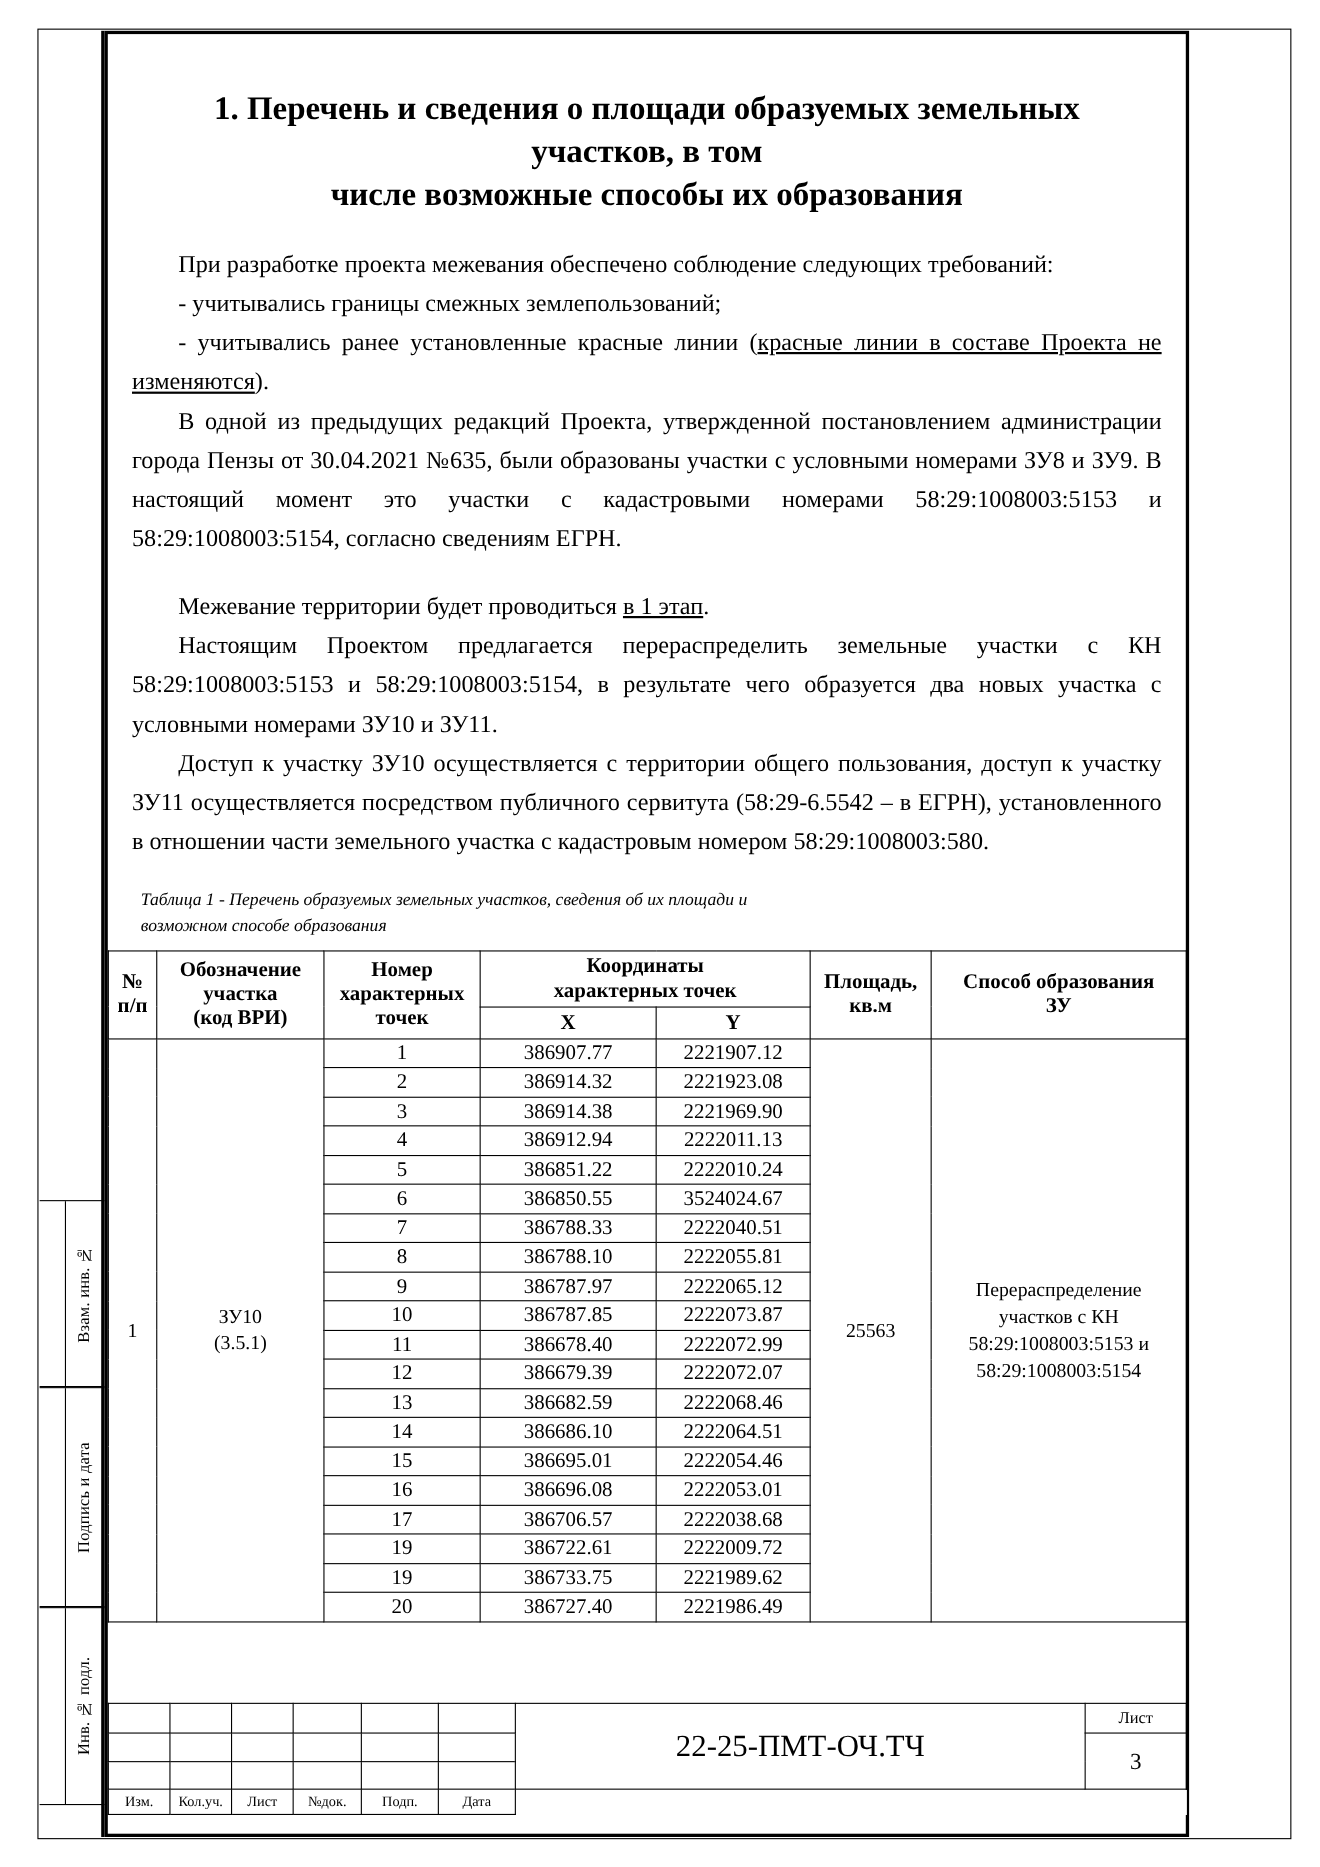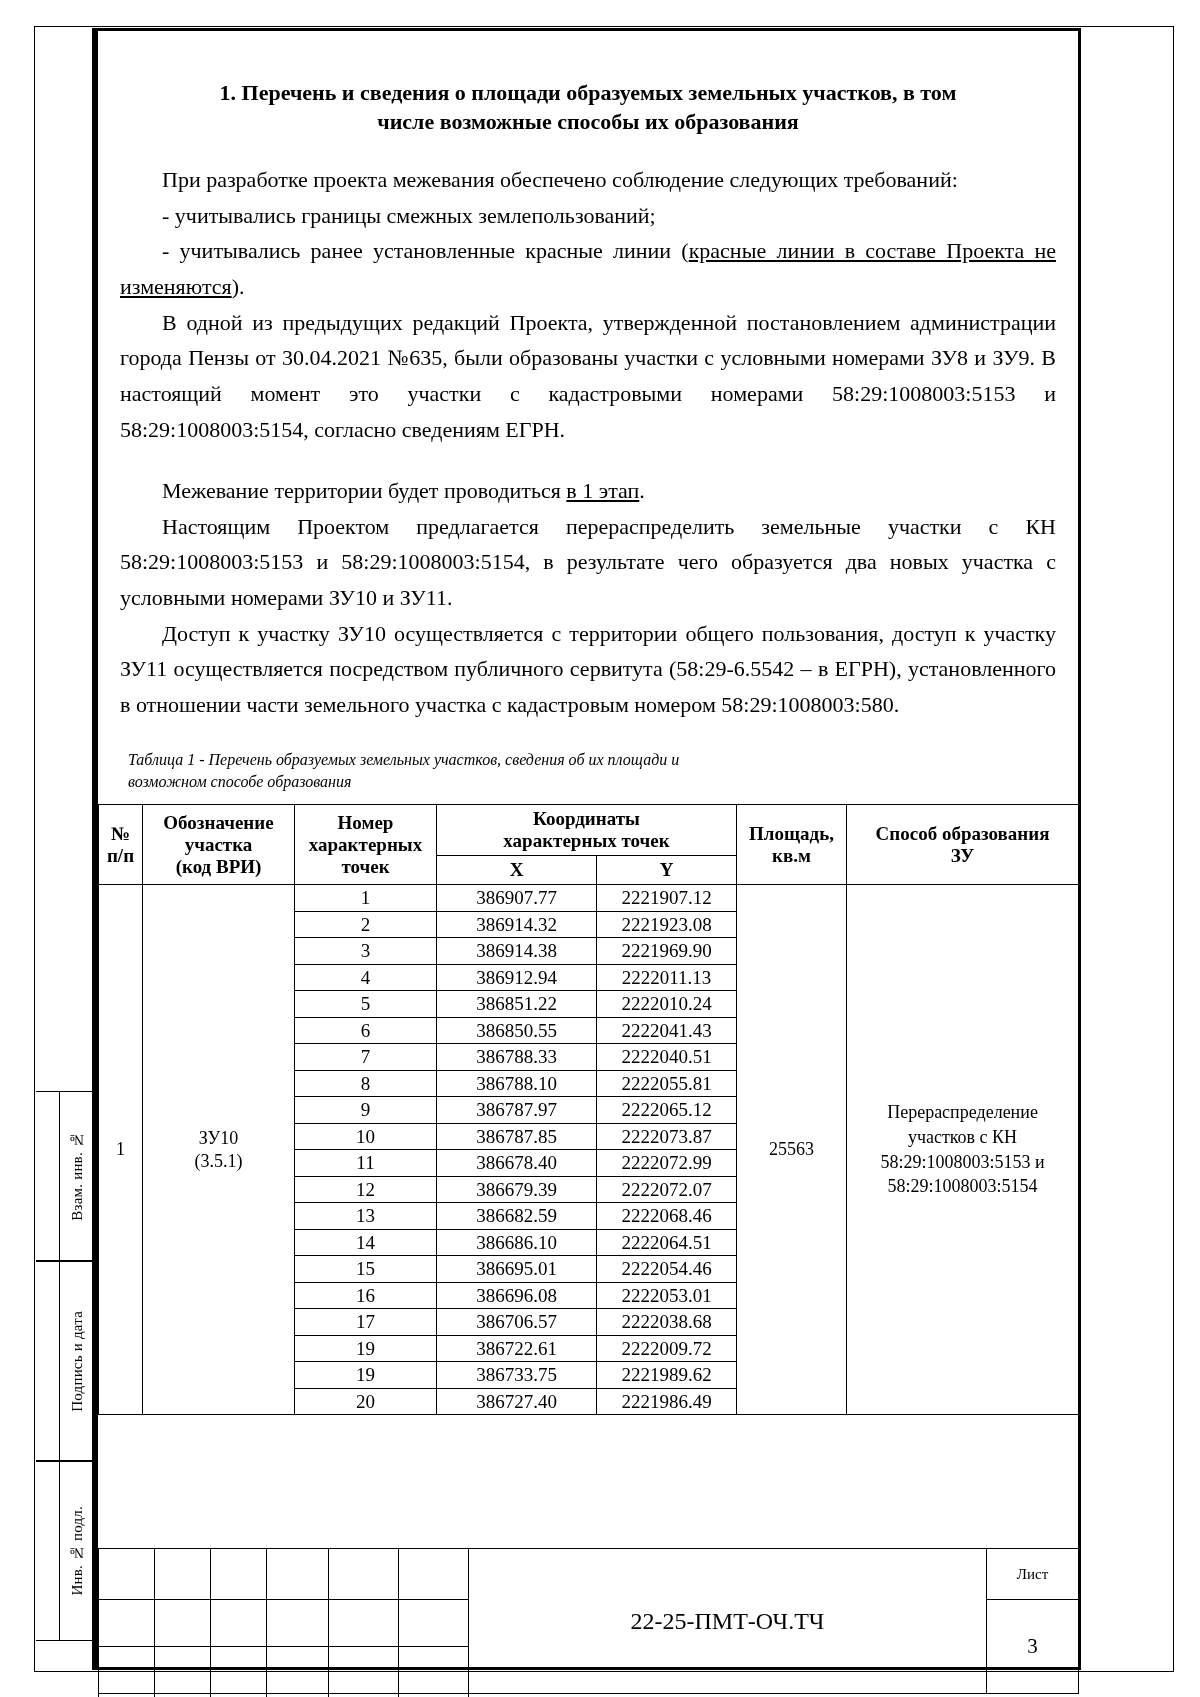--- a/index.html
+++ b/index.html
@@ -96,21 +96,21 @@
 
   
   .content {
     position: absolute;
     left: 98px;
     top: 31px;
     width: 980px;
   }
 
   h1.doc-title {
-    font-size: 22px;
+    font-size: 30px;
     font-weight: bold;
     text-align: center;
     margin: 48px 42px 26px 42px;
     line-height: 1.30;
     font-family: "Liberation Serif", serif;
   }
 
   p.para {
     font-size: 22px;
     line-height: 1.62;
@@ -191,26 +191,26 @@
     border-collapse: collapse;
     width: 980px;
     table-layout: fixed;
     font-family: "Liberation Serif", serif;
   }
   .tb-table td {
     border: 1.5px solid #000;
     font-size: 13px;
     text-align: center;
     vertical-align: middle;
-    padding: 12px;
+    padding: 0;
     height: 22px;
   }
   .tb-table td.tall { height: 76px; }
   .tb-table td.code {
-    font-size: 24px;
+    font-size: 28px;
     font-weight: normal;
   }
   .tb-table td.sheet-word { font-size: 15px; height: 26px; }
   .tb-table td.sheet-no { font-size: 21px; height: 50px; }
   .tb-blank { border: 1.5px solid #000; }
 </style>
 </head>
 <body>
 
 <div class="sheet">
@@ -355,21 +355,21 @@
           <td class="num">2222011.13</td>
         </tr>
         <tr>
           <td class="num">5</td>
           <td class="num">386851.22</td>
           <td class="num">2222010.24</td>
         </tr>
         <tr>
           <td class="num">6</td>
           <td class="num">386850.55</td>
-          <td class="num">2222041.43</td>
+          <td class="num">3524024.67</td>
         </tr>
         <tr>
           <td class="num">7</td>
           <td class="num">386788.33</td>
           <td class="num">2222040.51</td>
         </tr>
         <tr>
           <td class="num">8</td>
           <td class="num">386788.10</td>
           <td class="num">2222055.81</td>

